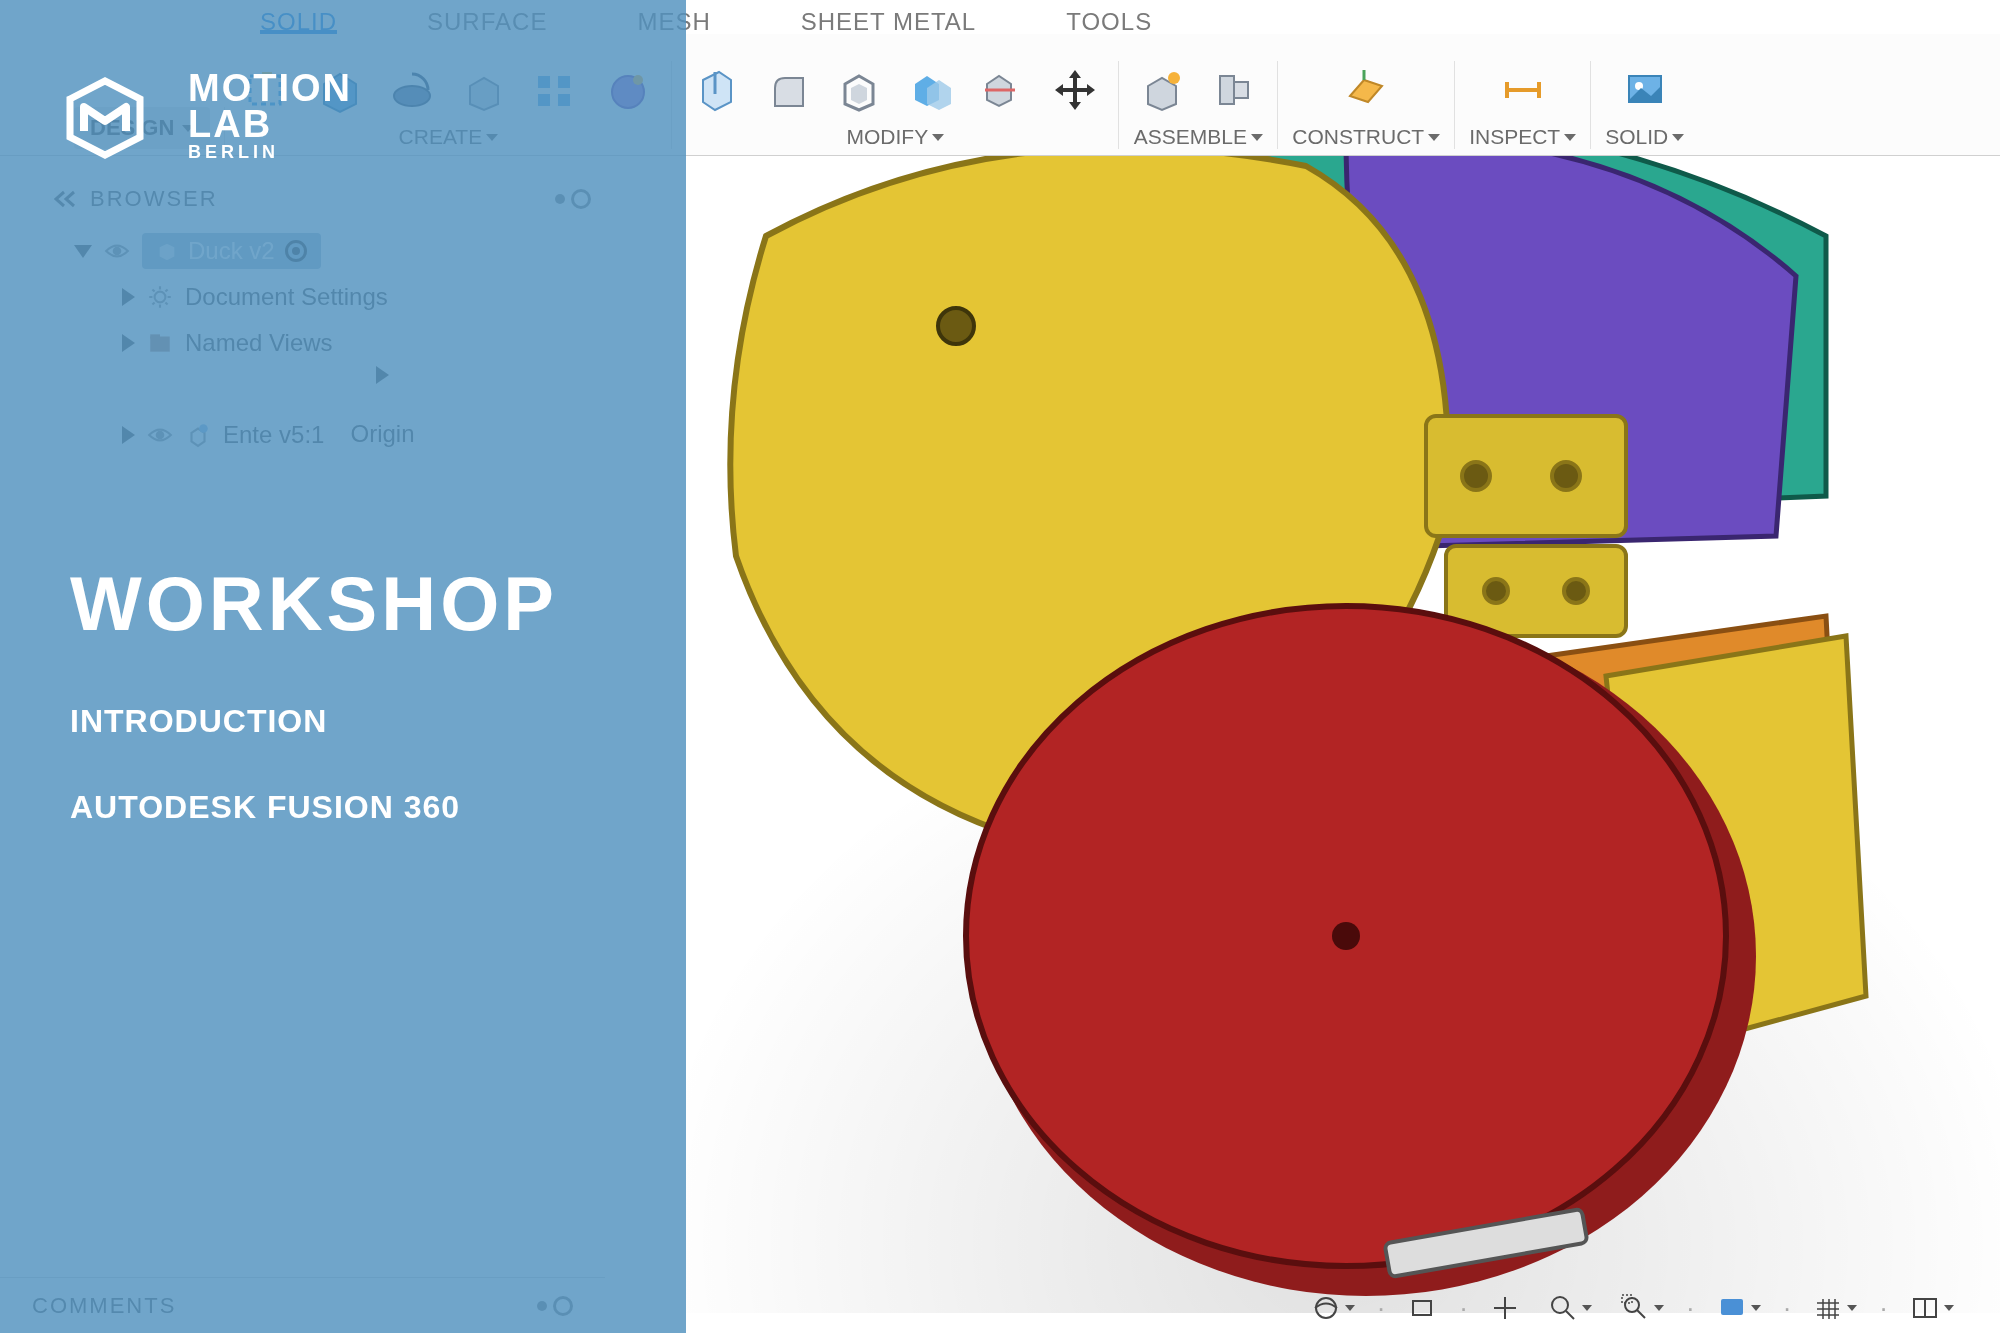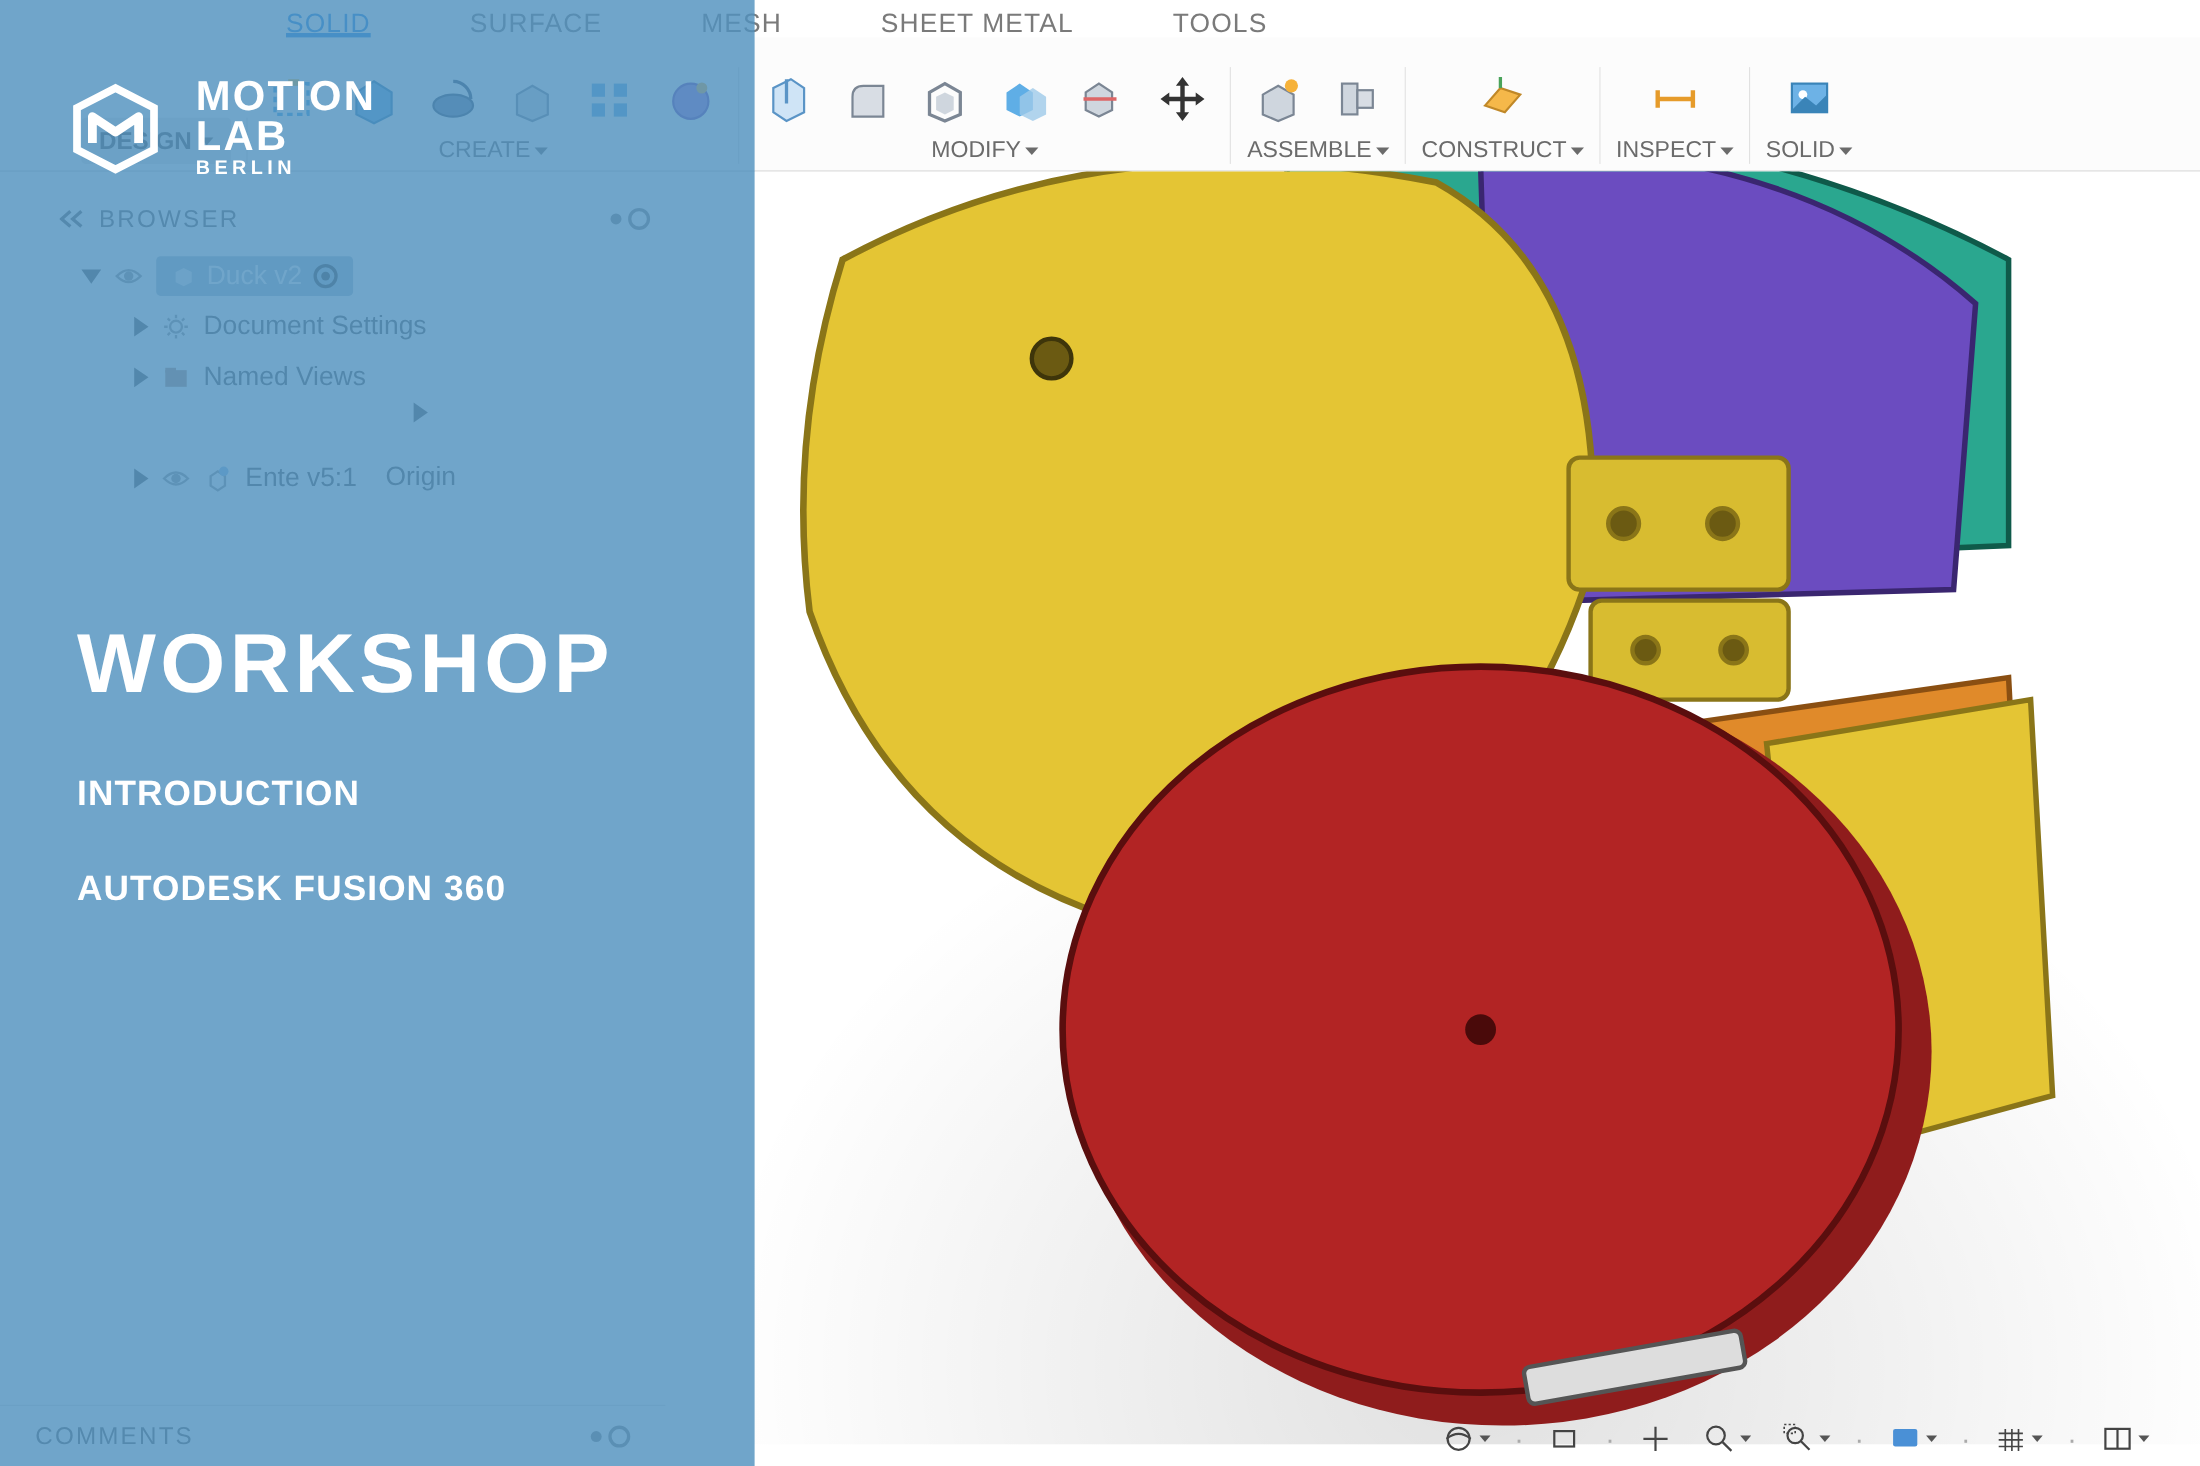--- a/index.html
+++ b/index.html
@@ -145,21 +145,21 @@
 
 
 .overlay {
   position: absolute;
   top: 0; left: 0;
   width: 686px; height: 1333px;
   background: rgba(80, 145, 190, 0.82);
   color: #fff;
   padding: 70px 60px;
 }
-.logo-block { display: flex; align-items: center; gap: 28px; }
+.logo-block { display: flex; align-items: flex-end; gap: 38px; }
 .logo-mark { width: 90px; height: 90px; }
 .logo-text { font-size: 38px; font-weight: 800; letter-spacing: 2px; line-height: 0.95; }
 .logo-sub { font-size: 18px; font-weight: 600; letter-spacing: 4px; }
 .workshop-title {
   position: absolute; top: 560px; left: 70px;
   font-size: 76px; font-weight: 800; letter-spacing: 4px;
 }
 .workshop-sub {
   position: absolute; top: 700px; left: 70px;
   font-size: 32px; font-weight: 700; letter-spacing: 1px; line-height: 1.35;

